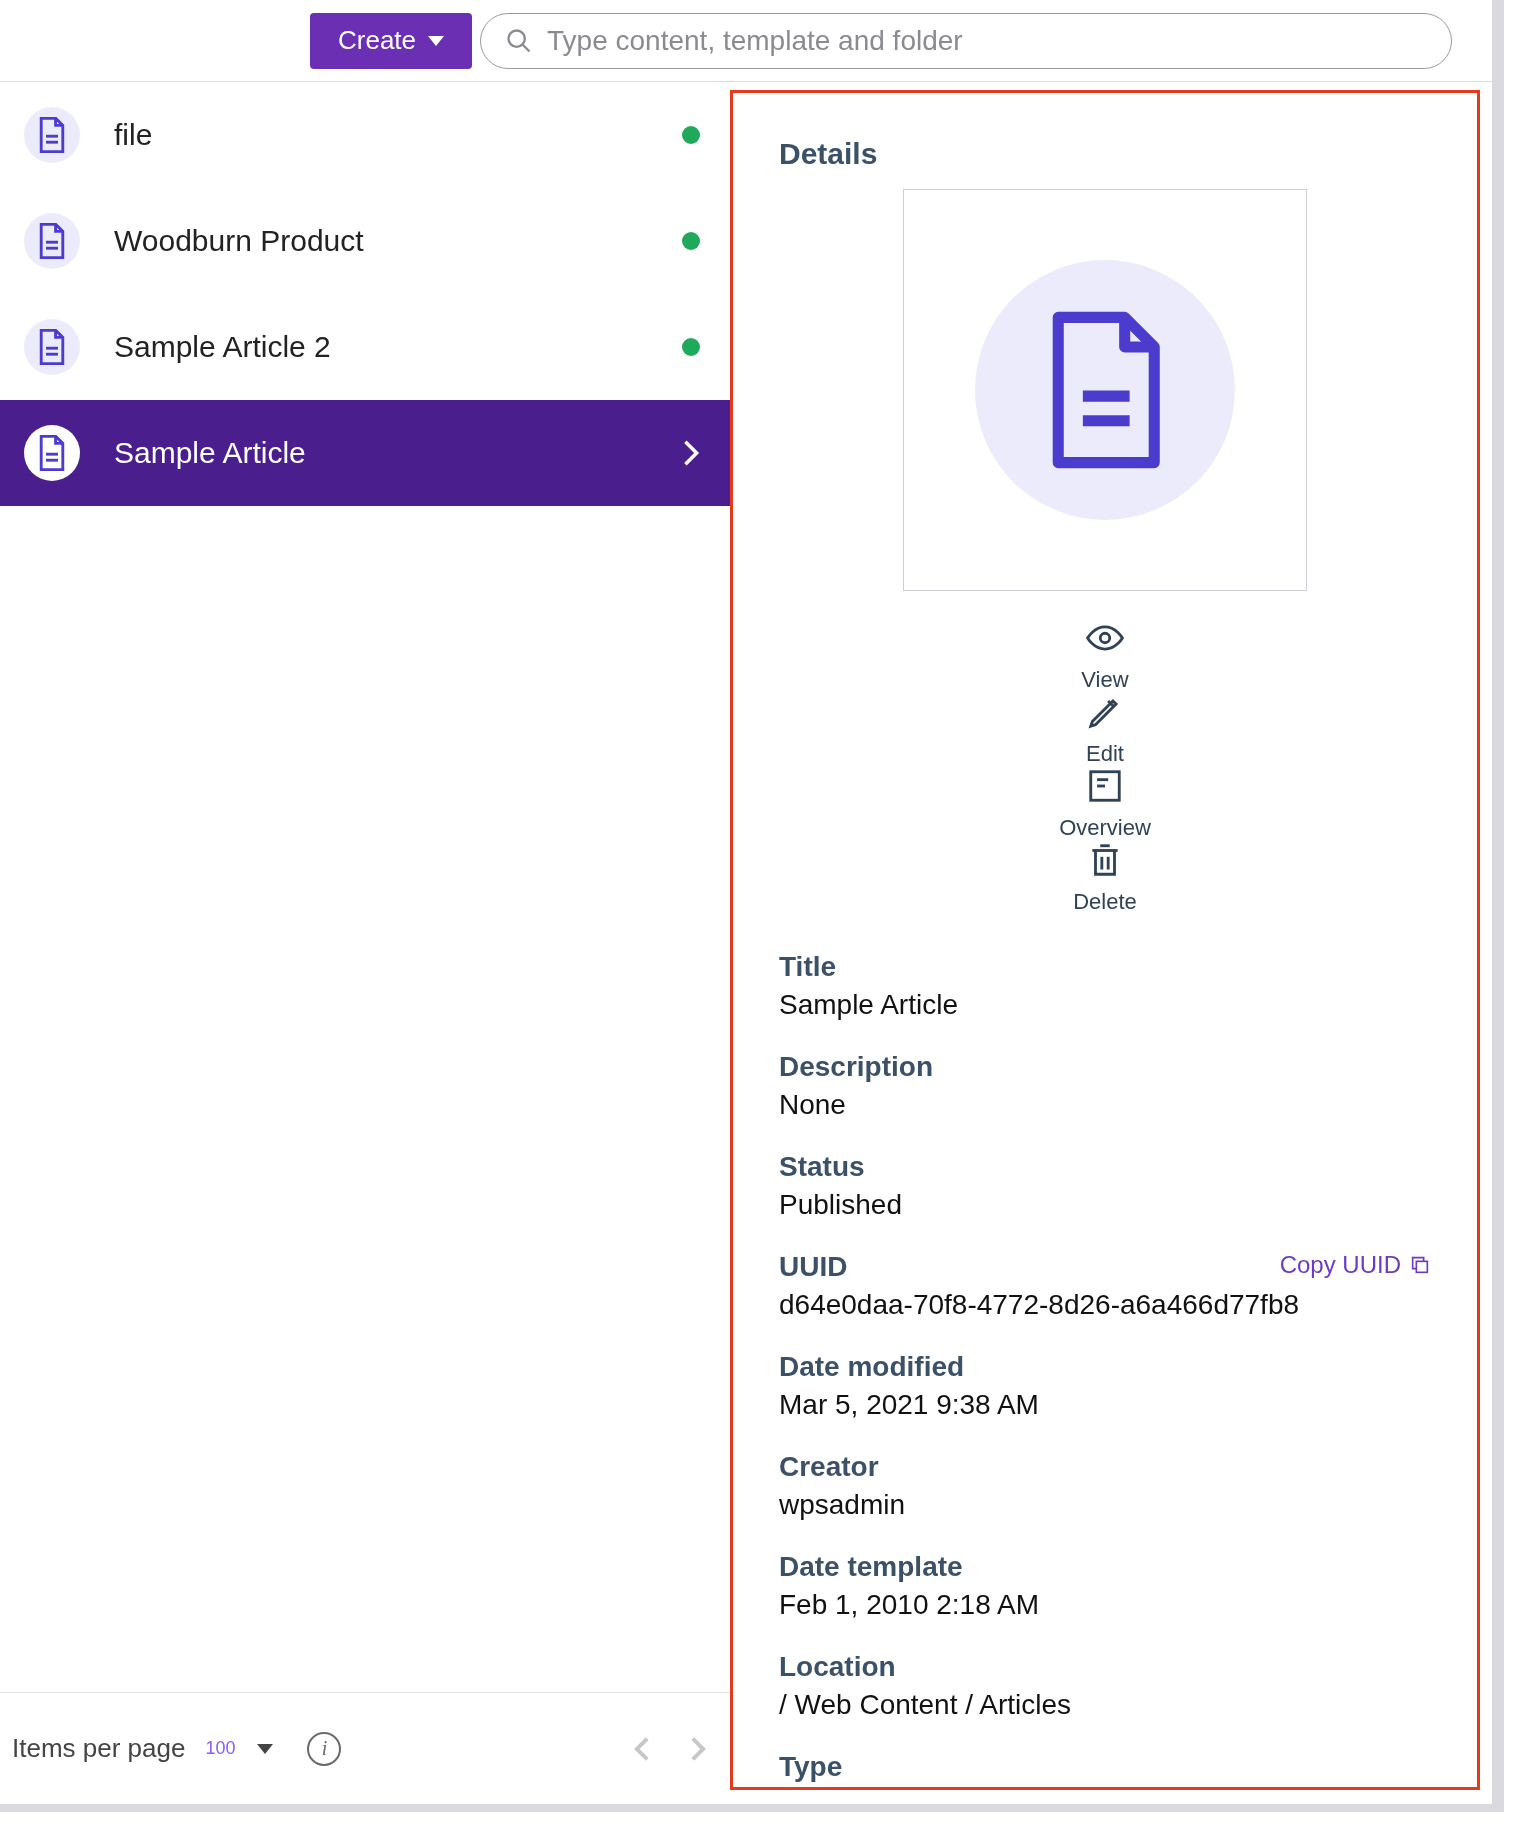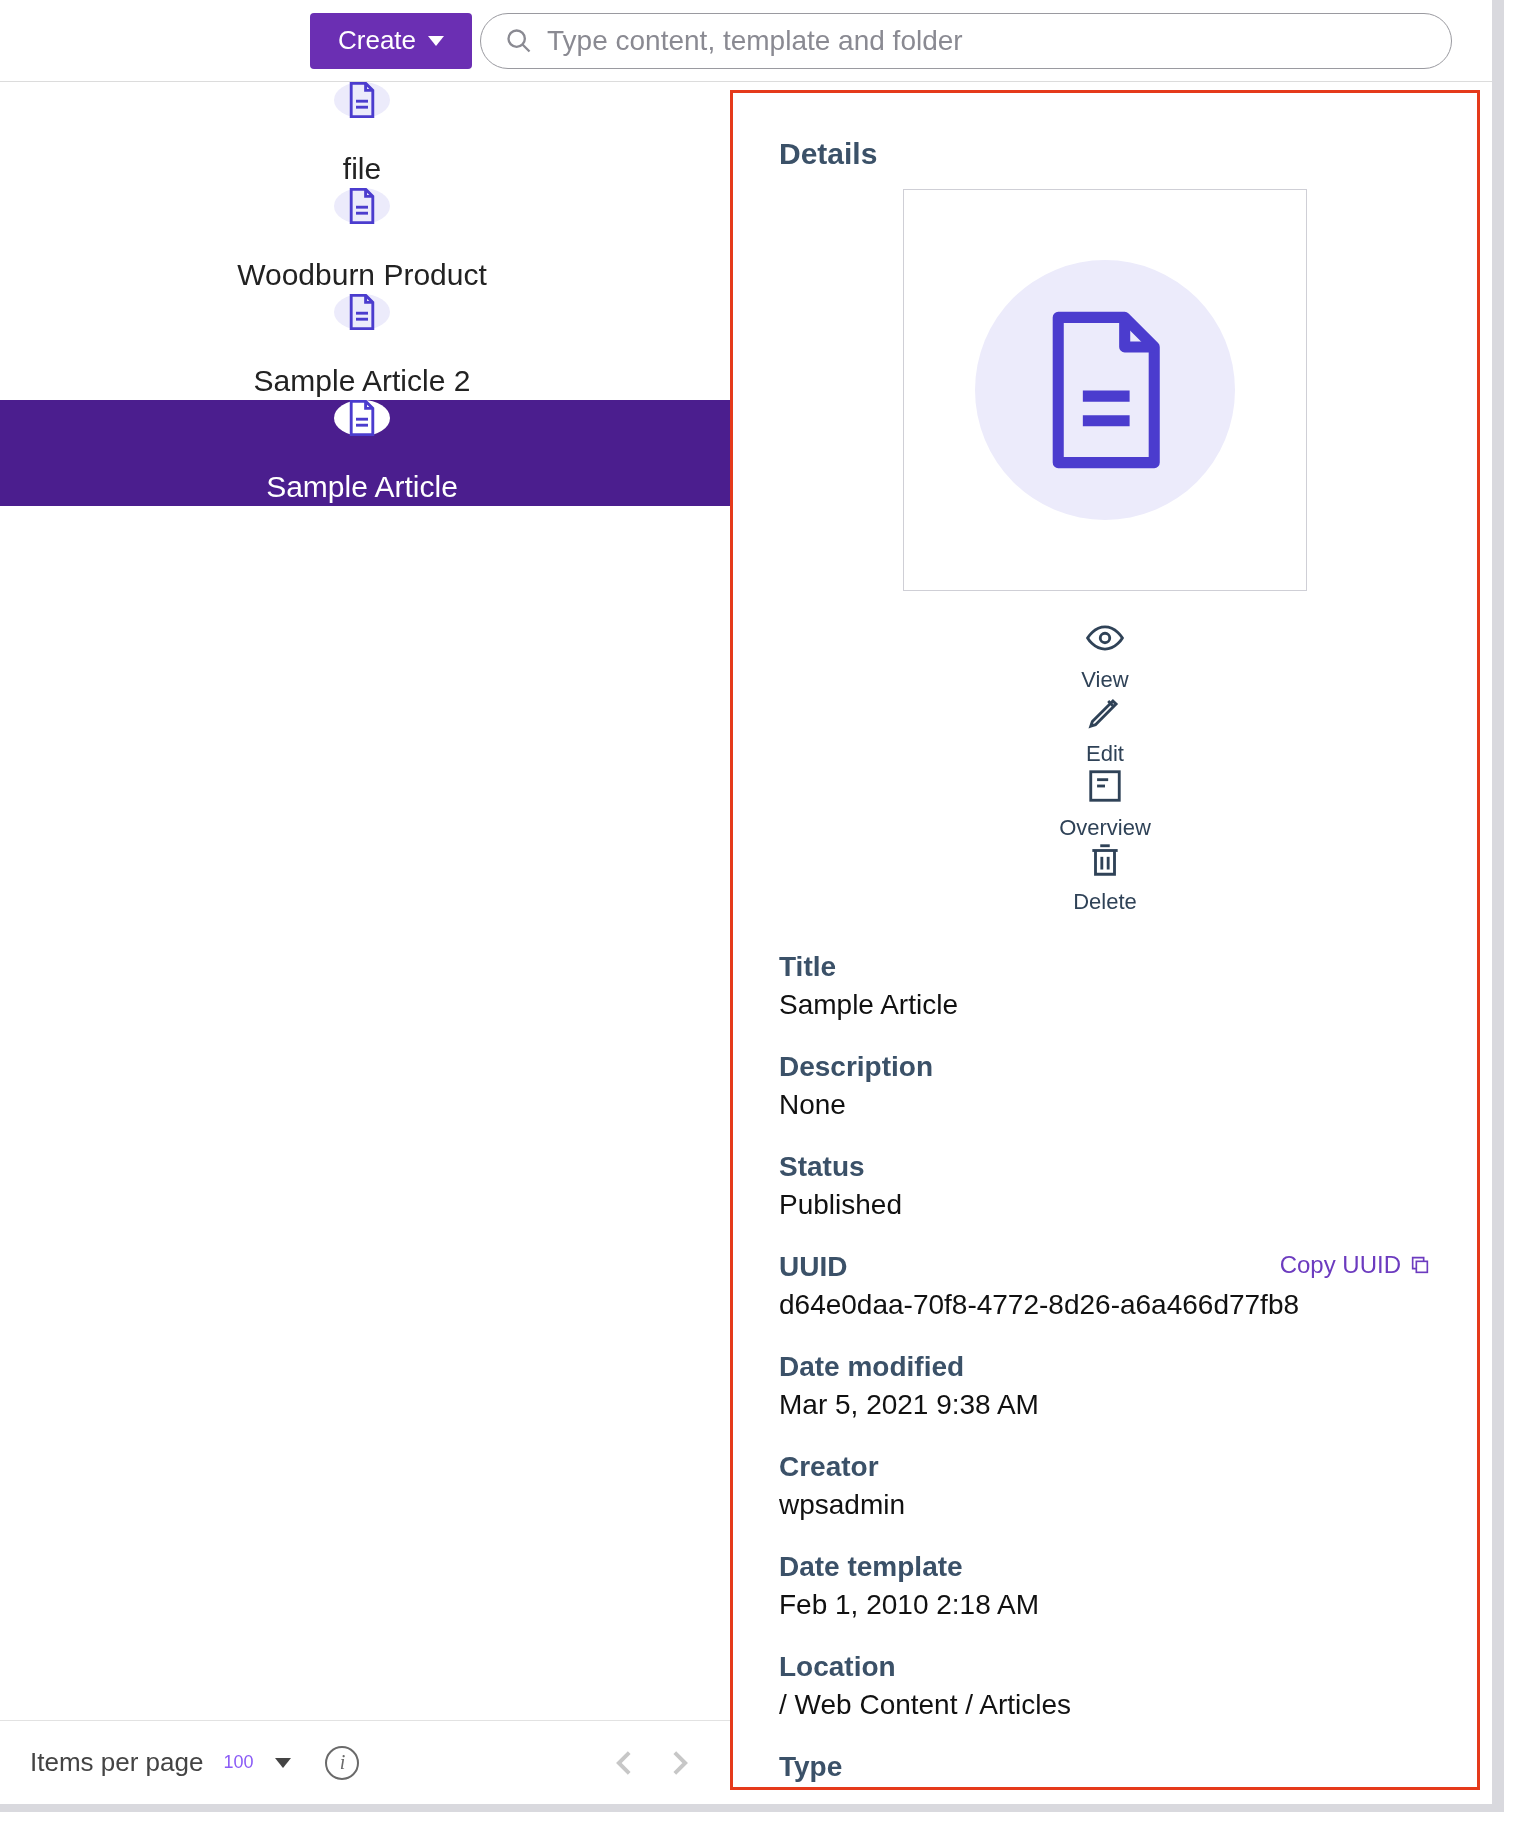--- a/index.html
+++ b/index.html
@@ -78,21 +78,20 @@
   .list {
     flex: 1;
   }
   .list-row {
     height: 106px;
     display: flex;
     align-items: center;
     padding: 0 30px 0 24px;
     gap: 34px;
     cursor: pointer;
-    flex-direction: column;
   }
   .list-row .doc-icon-wrap {
     width: 56px; height: 56px;
     border-radius: 50%;
     background: #ecebfb;
     display: flex; align-items: center; justify-content: center;
   }
   .doc-svg { width: 30px; height: 36px; stroke: #4b3cce; fill: none; stroke-width: 2.4; }
   .list-row .row-label {
     font-size: 30px;
@@ -111,25 +110,25 @@
   .list-row.selected .row-label { color: #fff; }
   .list-row.selected .doc-icon-wrap { background: #fff; }
   .list-row .chev-right {
     color: #fff;
     font-size: 0;
   }
   .chev-right svg { width: 18px; height: 28px; stroke: #fff; fill: none; stroke-width: 2.5; }
 
   
   .pager {
-    height: 84px;
+    height: 112px;
     border-top: 1px solid #e2e2e2;
     display: flex;
     align-items: center;
-    padding: 0 30px;
+    padding: 0 12px;
     gap: 16px;
     color: #444;
     font-size: 26px;
   }
   .pager .per-page-val {
     font-size: 18px;
     color: #8b5cf6;
     margin-left: 4px;
   }
   .pager .caret-dn {

